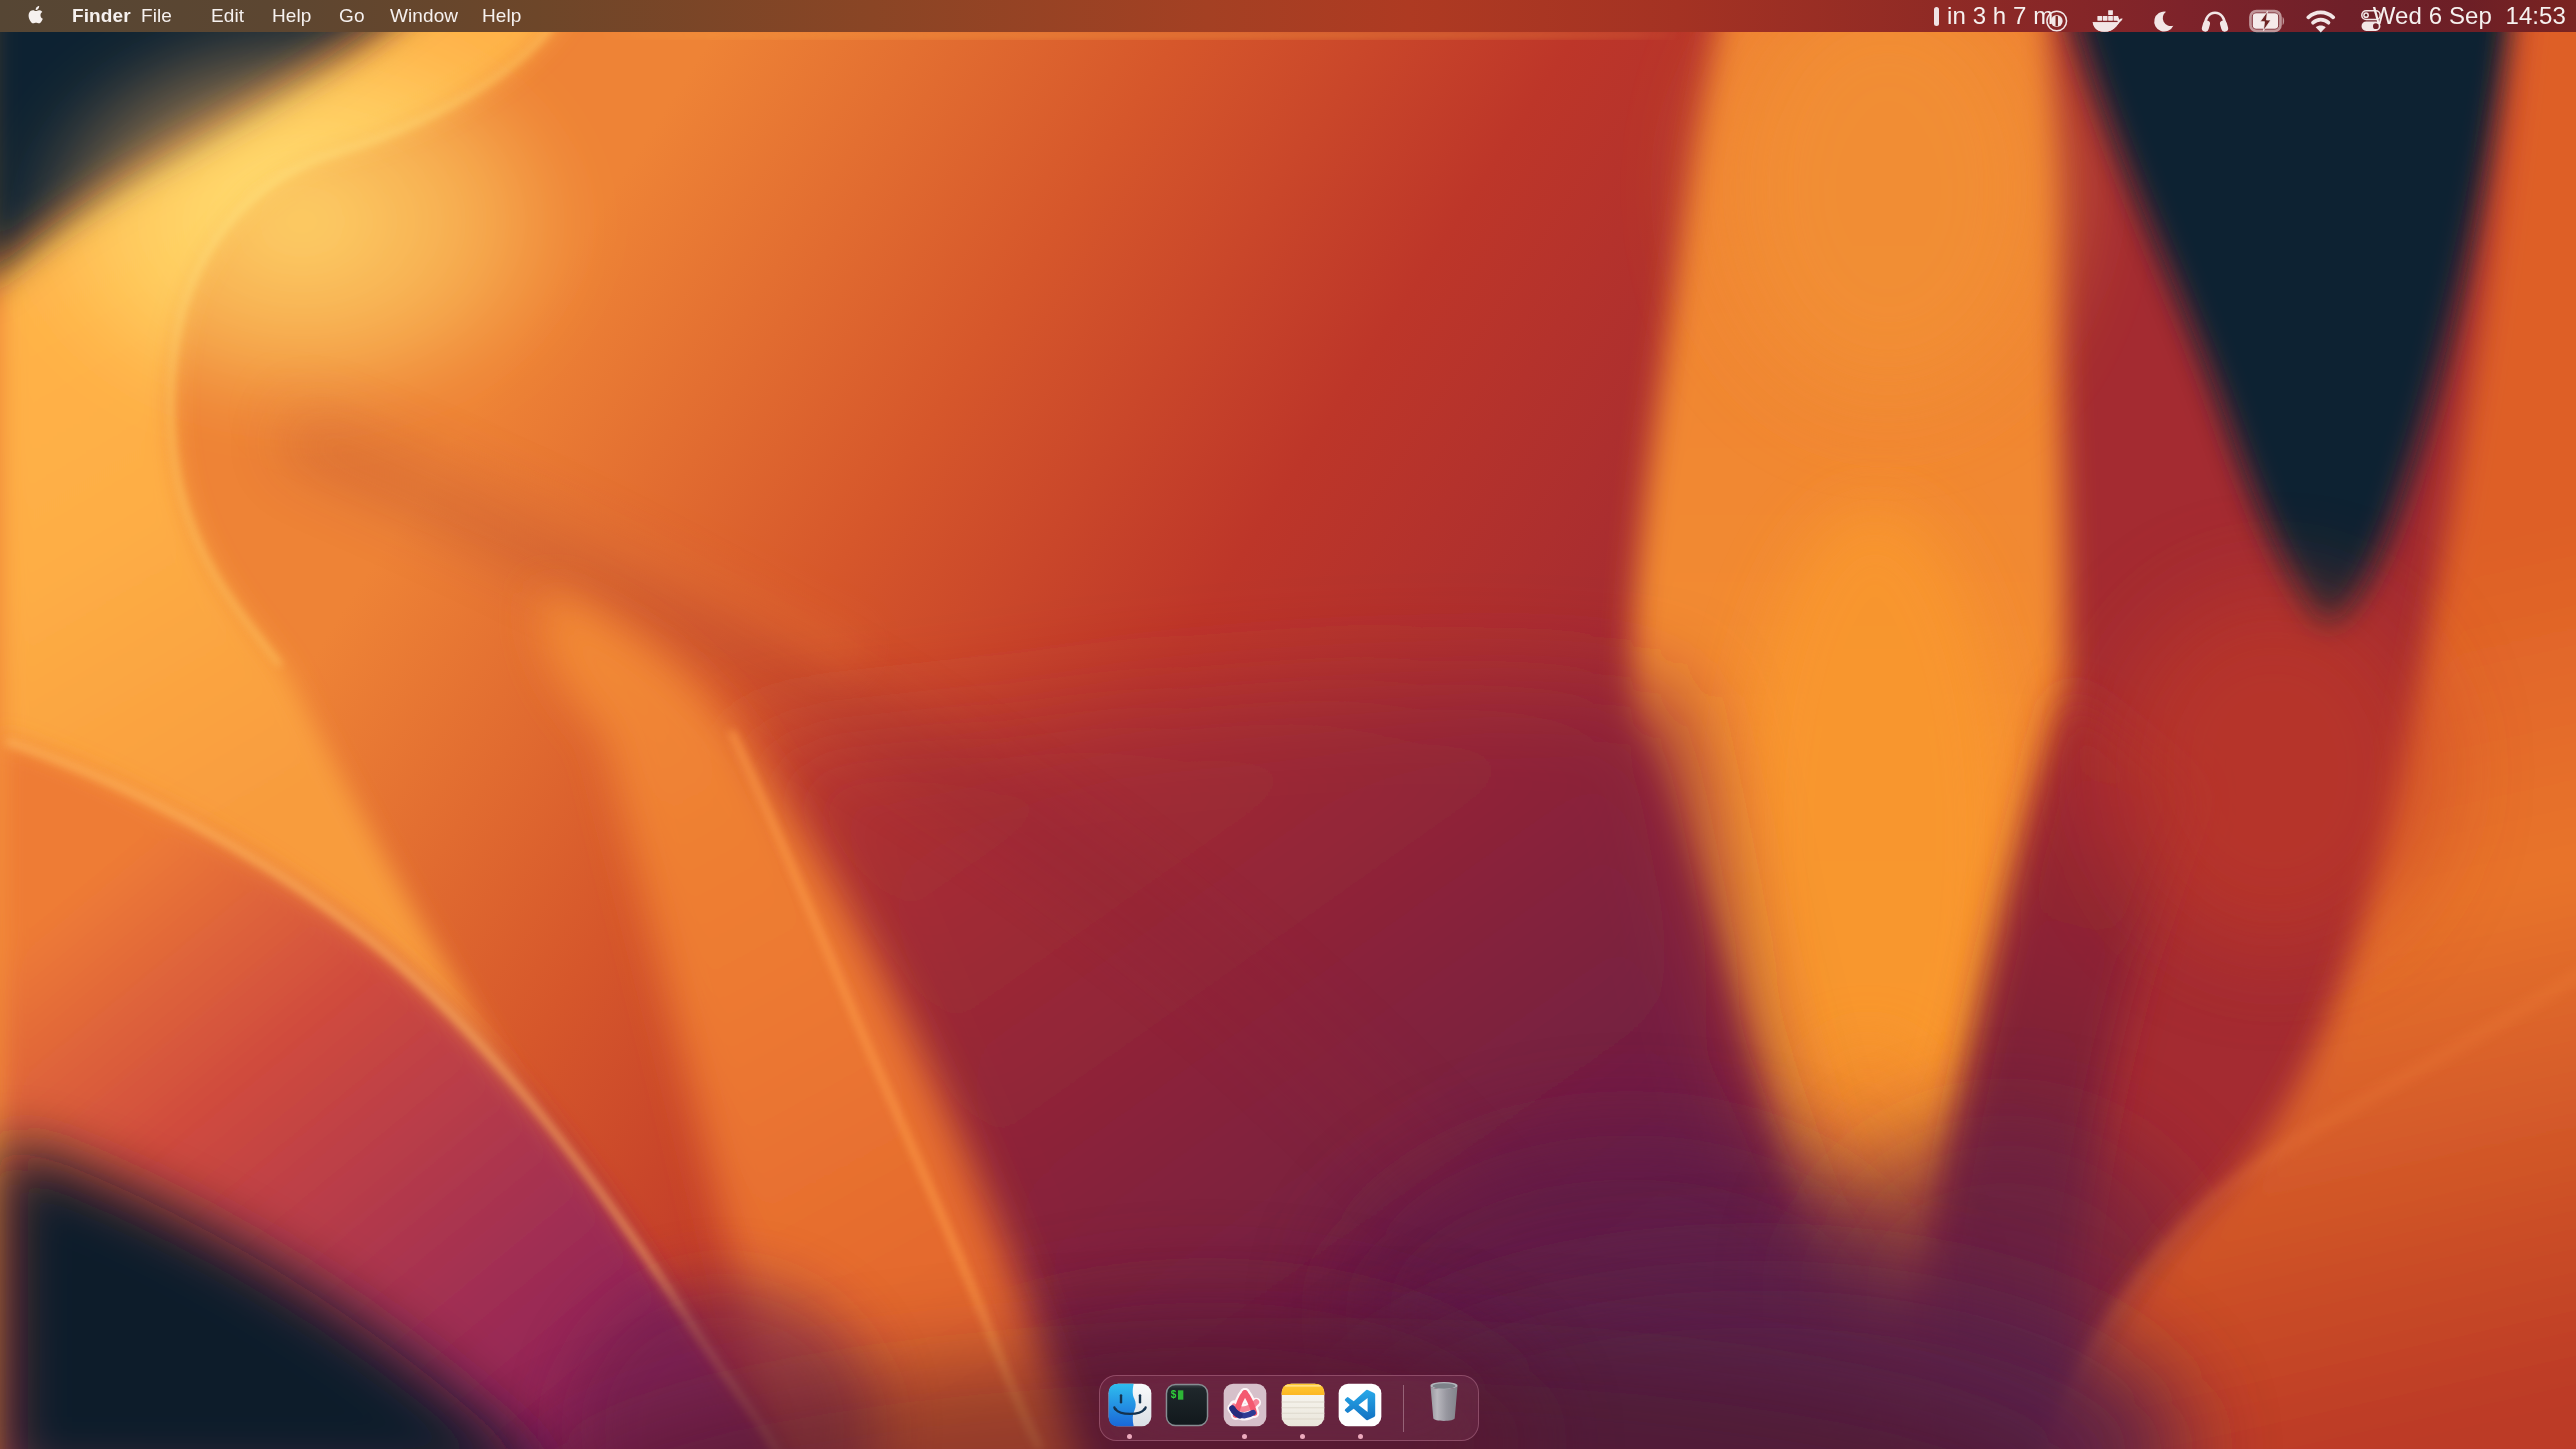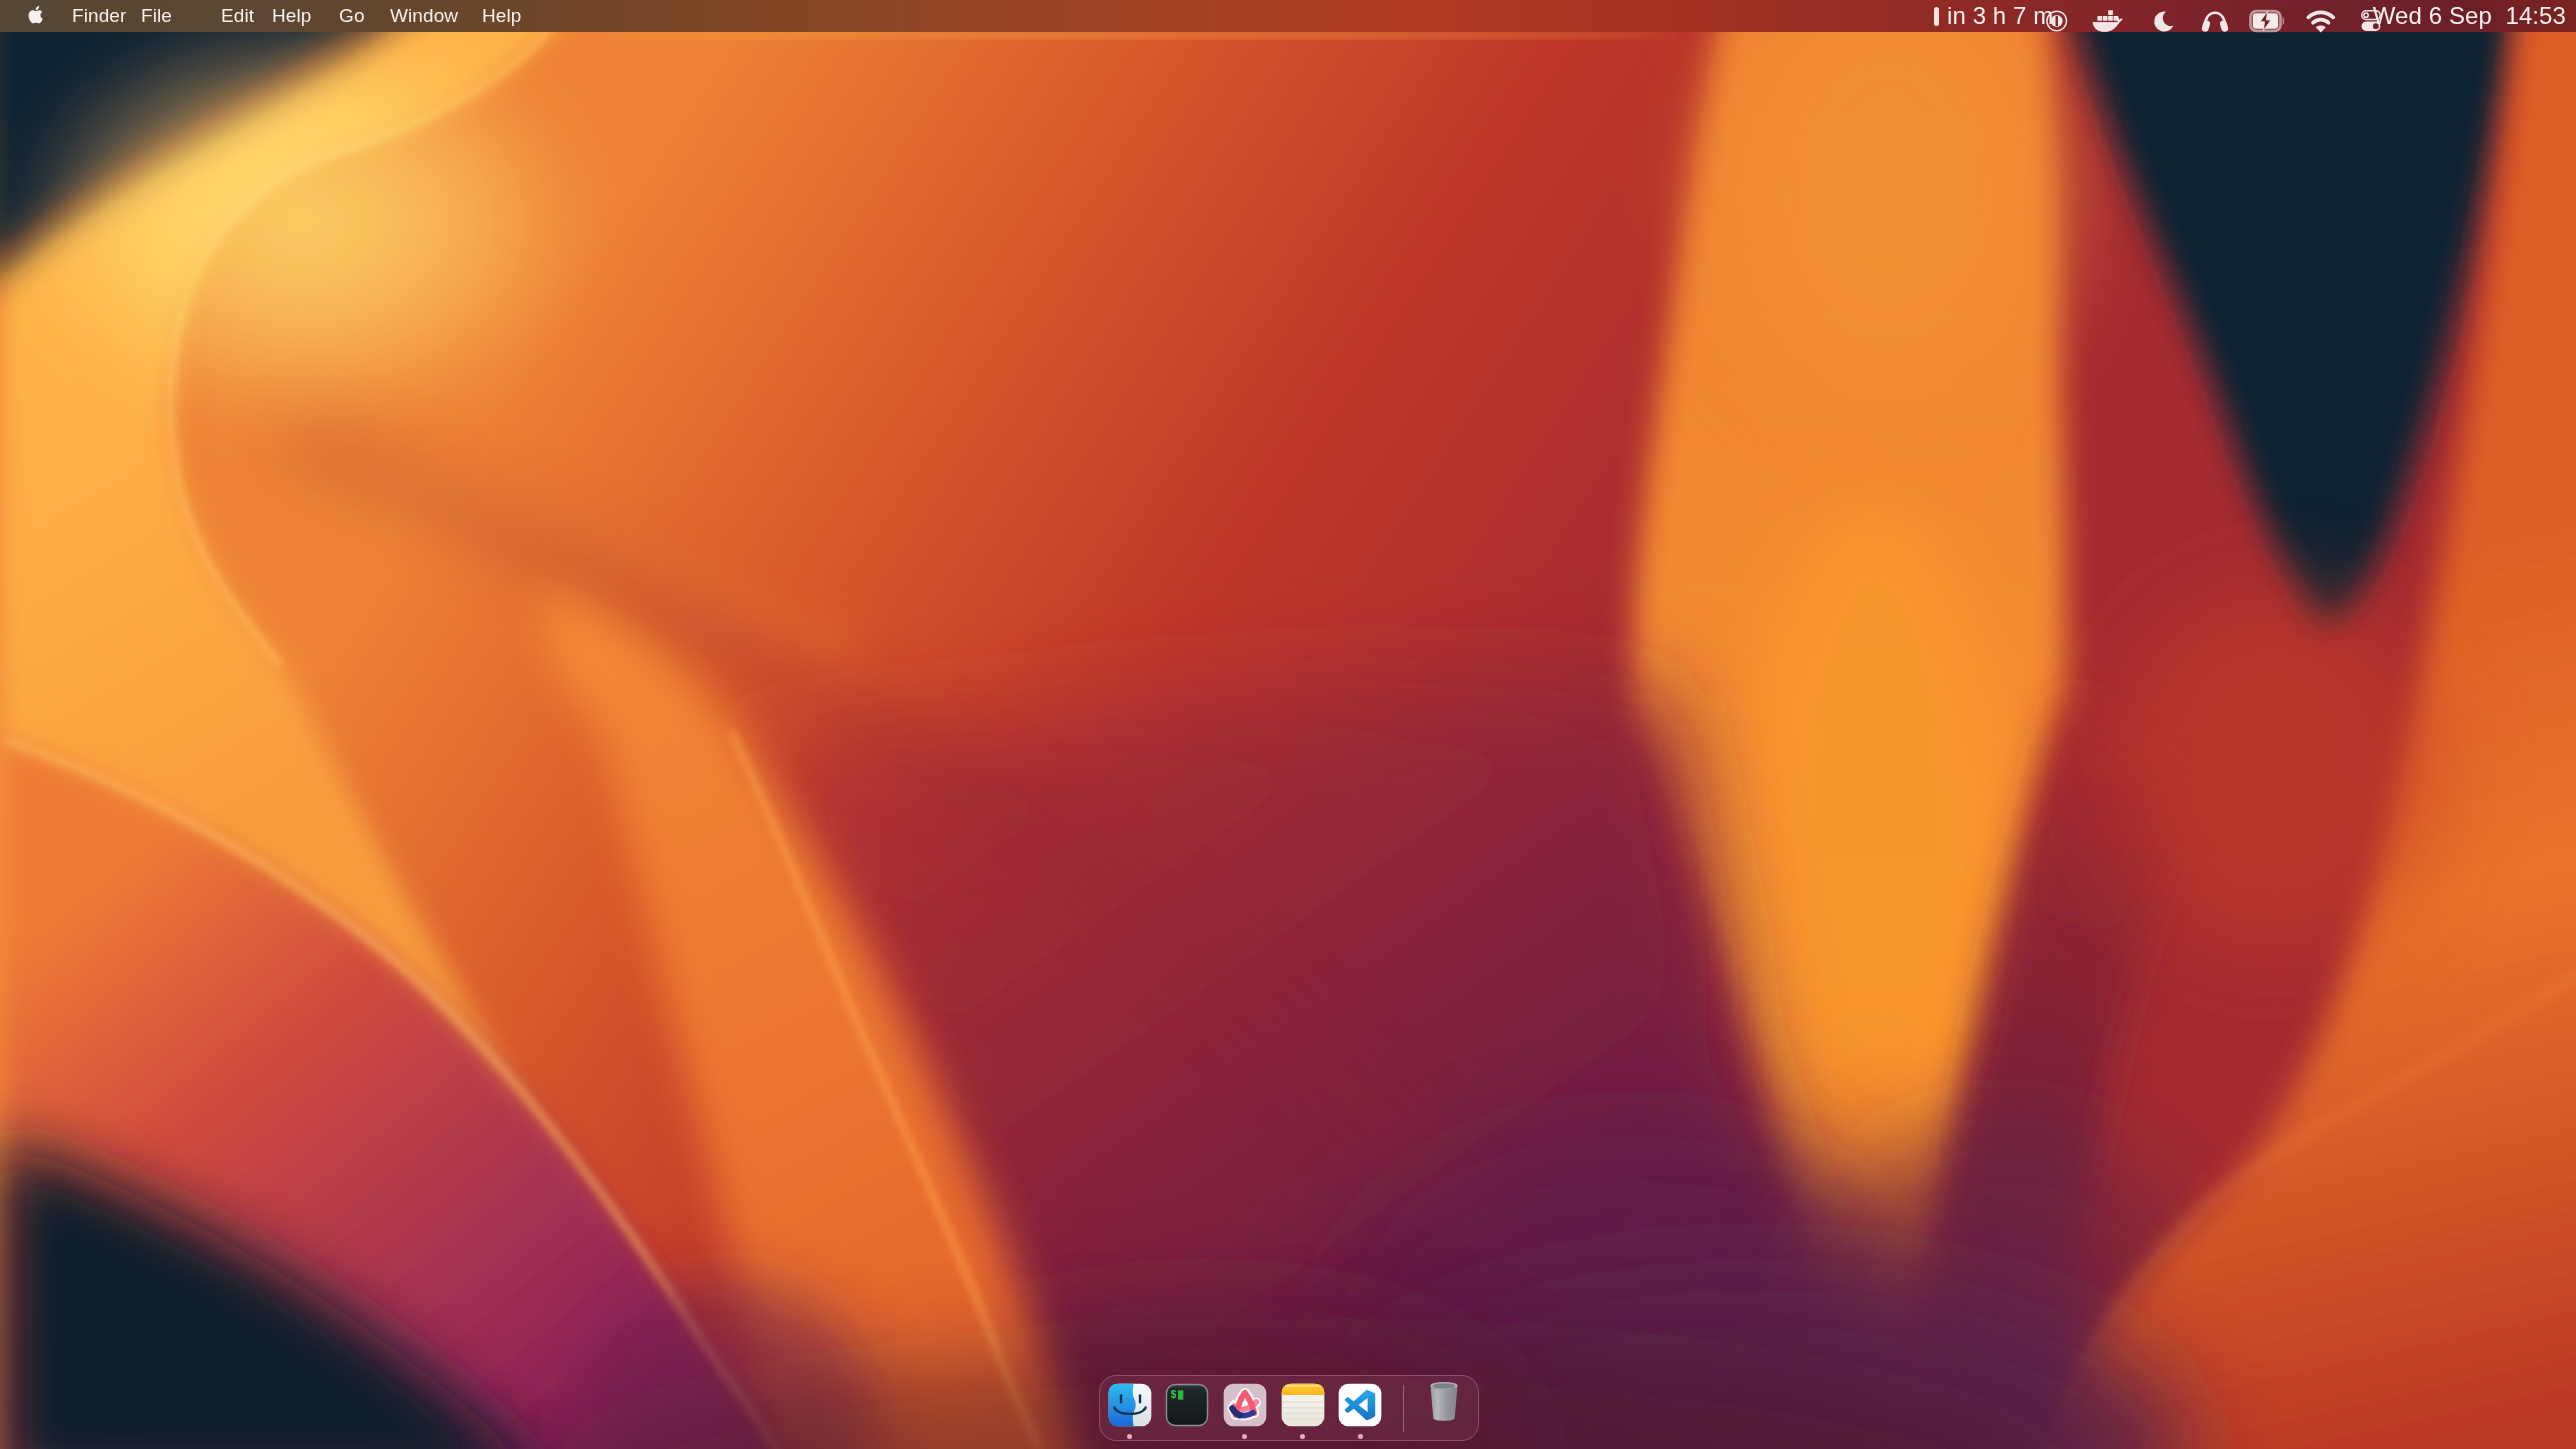--- a/index.html
+++ b/index.html
@@ -136,23 +136,23 @@
  <path d="M0,1700 C270,1790 580,1970 830,2220 L0,2220 Z" fill="#0d1b2a" filter="url(#b45)"></path>
 
  <path d="M-40,-40 L660,-40 C540,60 380,160 230,240 C140,290 50,350 -40,430 Z" fill="#102031" filter="url(#b30)"></path>
  <ellipse cx="450" cy="330" rx="430" ry="310" fill="url(#glowTL)" filter="url(#b45)" style="mix-blend-mode:screen"></ellipse>
  <ellipse cx="1700" cy="52" rx="800" ry="5" fill="#ffb347" opacity="0.45" filter="url(#b6)"></ellipse>
 </svg>
 <div id="menubar">
  <svg class="mi" style="left:27px;top:6px;height:21px" width="17.4" height="21" viewBox="0 0 24 29">
   <path fill="#f6f1ef" d="M12.15 6.9c-.95 0-2.42-1.08-3.96-1.04-2.04.03-3.91 1.18-4.96 3.01-2.12 3.68-.55 9.1 1.52 12.09 1.01 1.45 2.21 3.09 3.79 3.03 1.52-.07 2.09-.99 3.94-.99 1.83 0 2.35.99 3.96.95 1.64-.03 2.68-1.48 3.68-2.95 1.16-1.69 1.64-3.33 1.66-3.42-.04-.01-3.18-1.22-3.22-4.86-.03-3.04 2.48-4.49 2.6-4.56-1.43-2.09-3.62-2.32-4.39-2.38-2-.16-3.68 1.09-4.61 1.09zM15.53 3.83c.84-1.01 1.4-2.43 1.25-3.83-1.21.05-2.66.81-3.53 1.82-.78.9-1.45 2.34-1.27 3.71 1.34.1 2.71-.69 3.56-1.7"></path>
  </svg>
- <span class="mi" style="left:72px;font-weight:400">Finder</span>
+ <span class="mi" style="left:72px;font-weight:700">Finder</span>
  <span class="mi" style="left:141px">File</span>
- <span class="mi" style="left:221px">Edit</span>
+ <span class="mi" style="left:211px">Edit</span>
  <span class="mi" style="left:272px">Help</span>
  <span class="mi" style="left:339px">Go</span>
  <span class="mi" style="left:390px">Window</span>
  <span class="mi" style="left:482px">Help</span>
 
  <div class="mi" style="left:1934px;top:7.4px;width:5.4px;height:19px;border-radius:2.7px;background:#f0e4e4;"></div>
  <span class="mi" style="left:1947px;font-size:24px">in 3 h 7 m</span>
  <svg class="mi" style="left:2045px;top:4.7px" width="23.5" height="23.5" viewBox="0 0 35 35">
    <circle cx="17.5" cy="17.5" r="14.6" fill="none" stroke="#f2e6e6" stroke-width="2.3"></circle>
    <circle cx="17.5" cy="17.5" r="8.8" fill="#f2e6e6"></circle>

